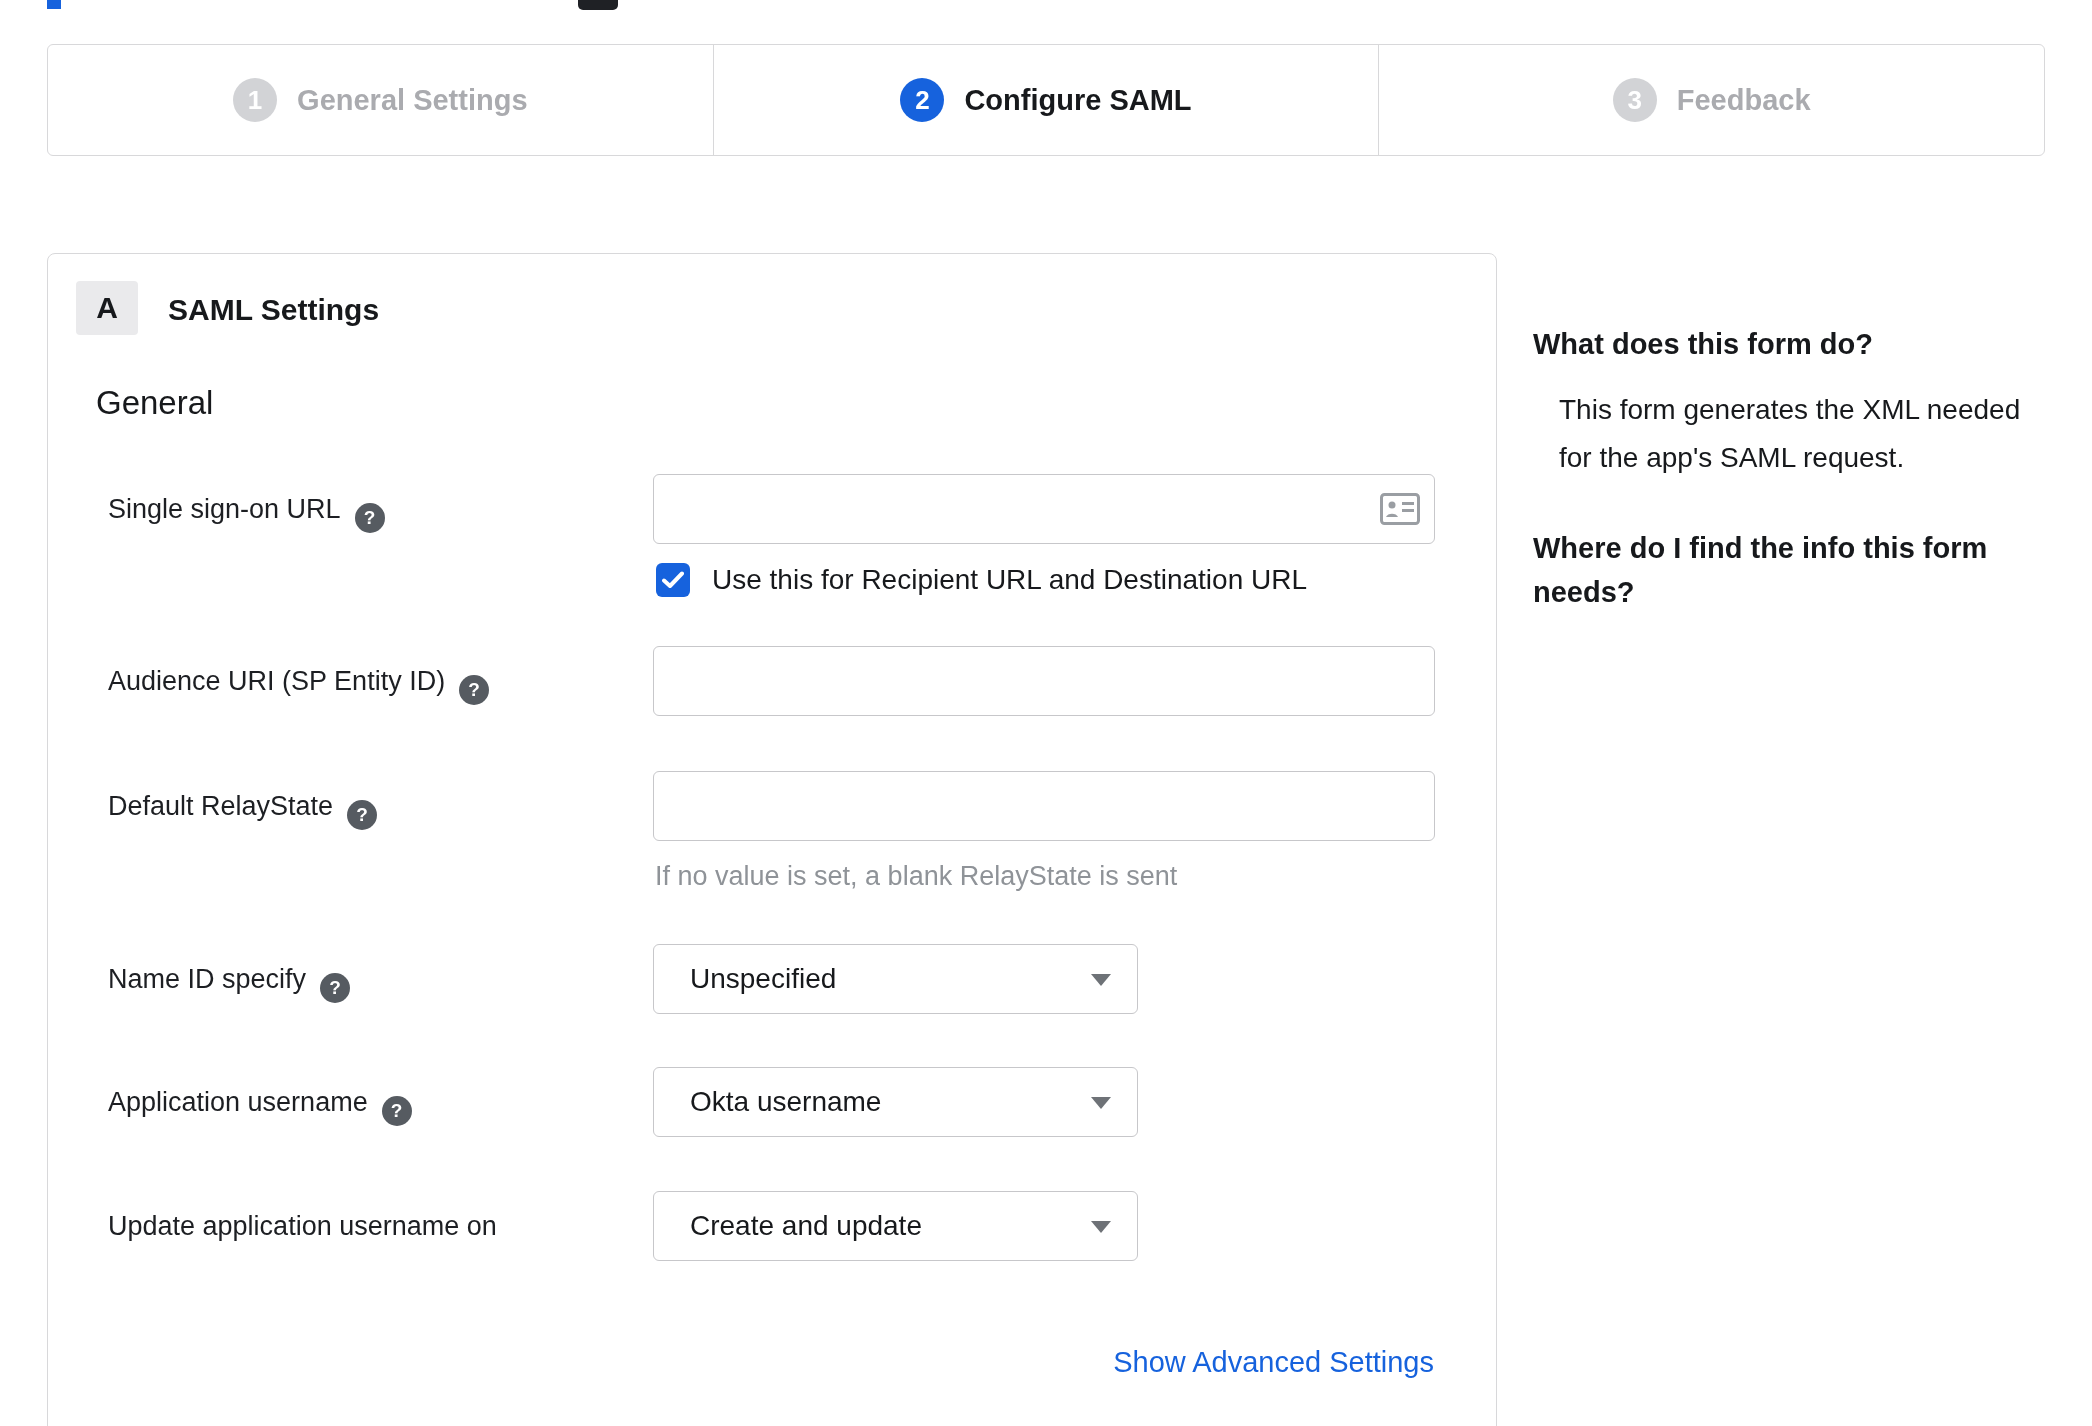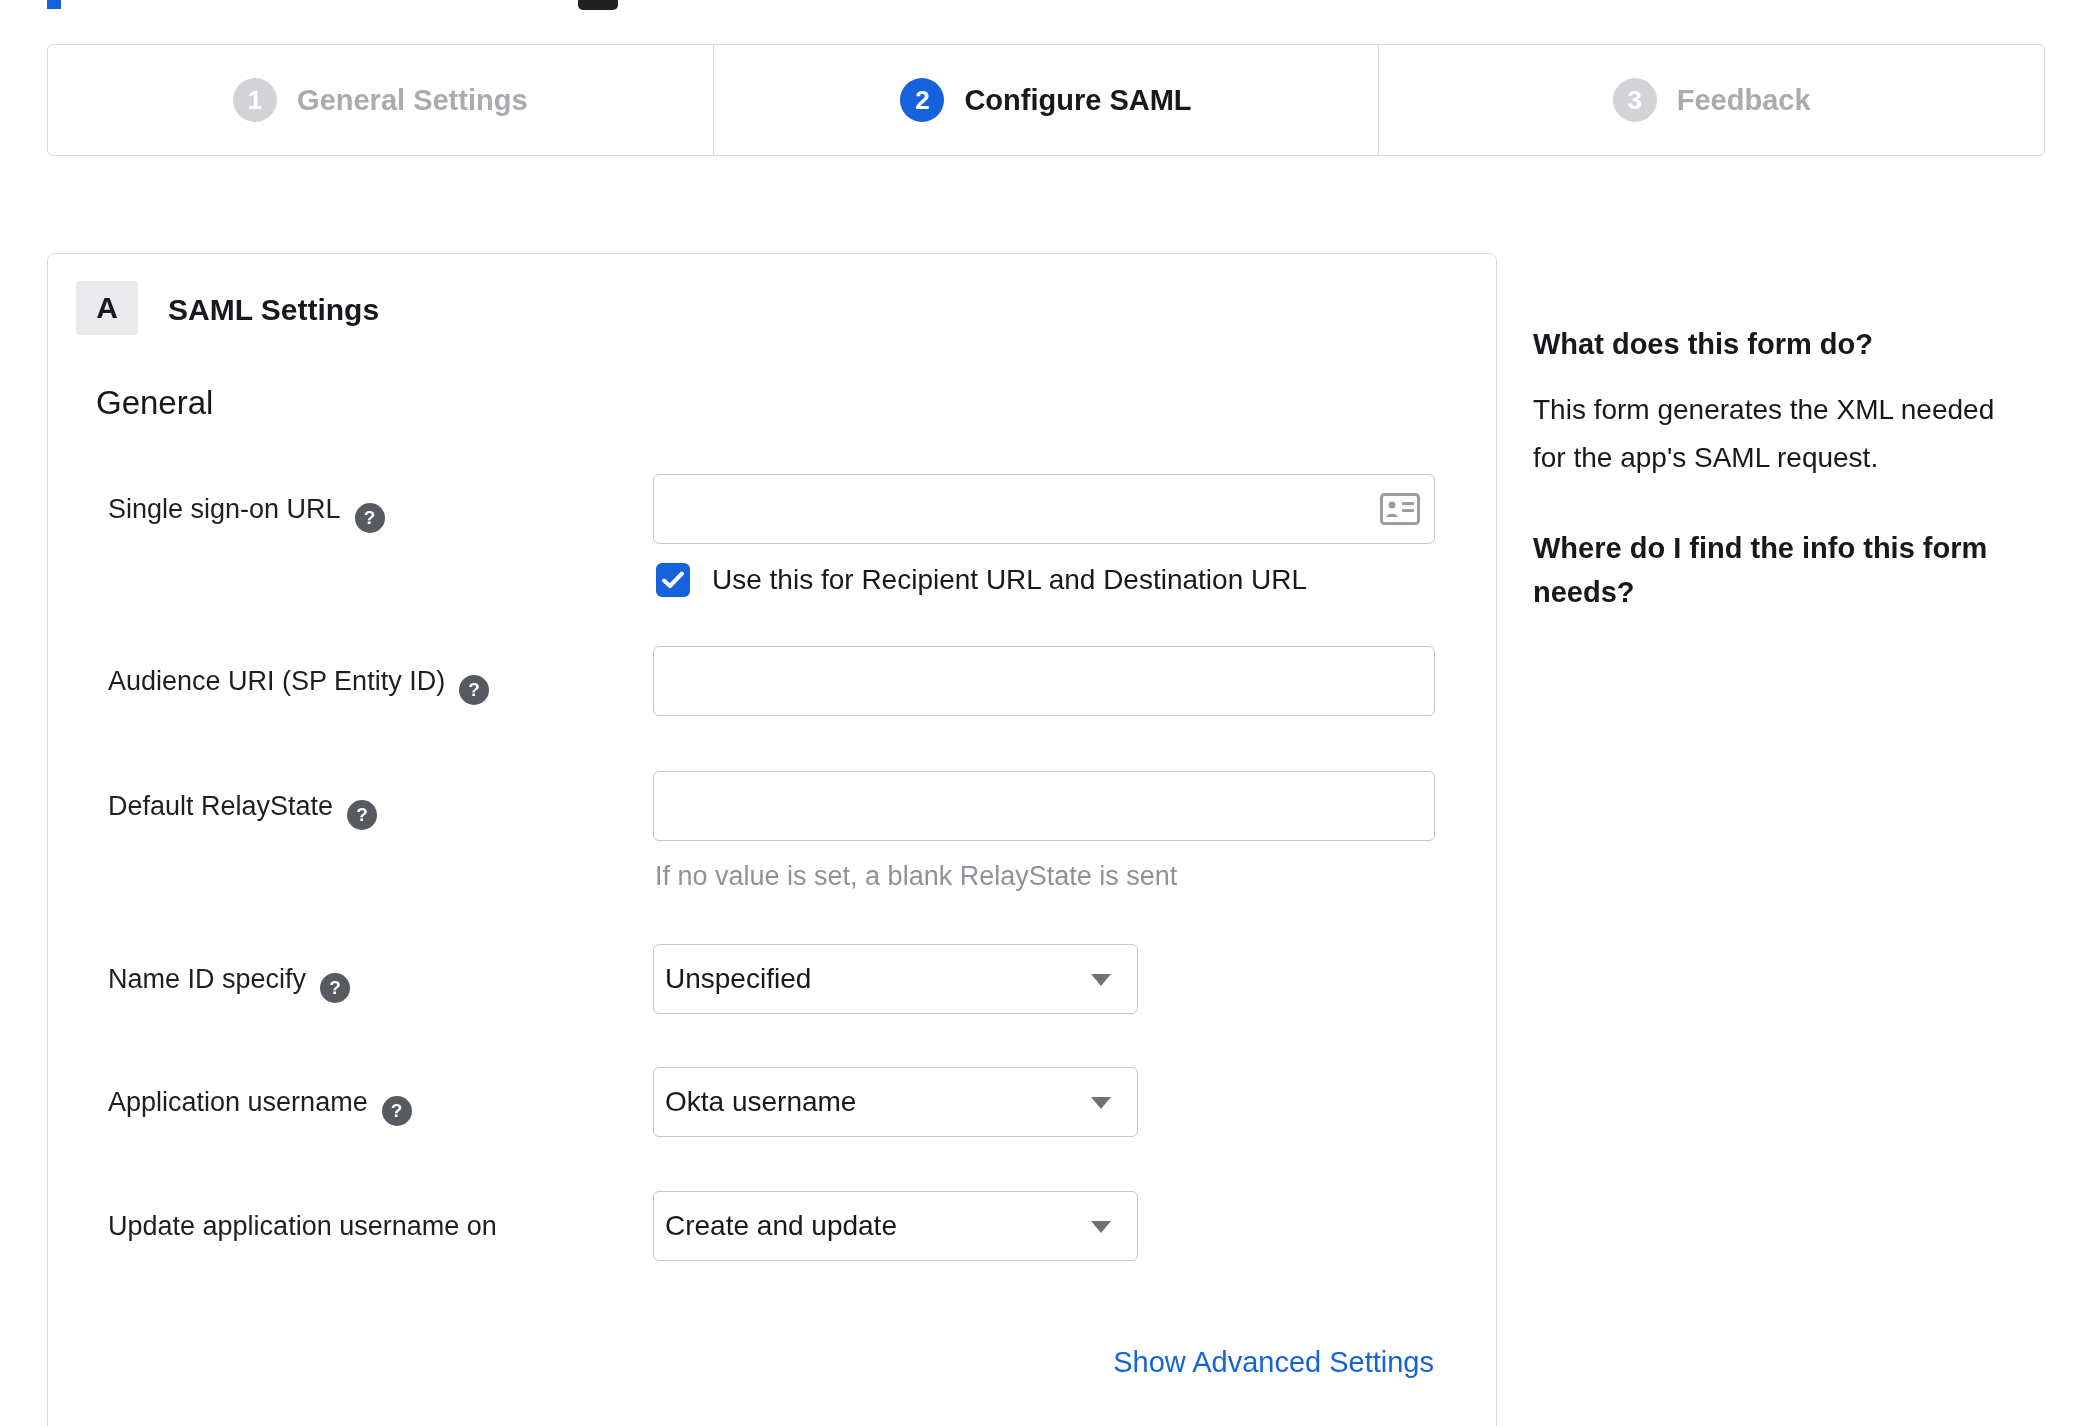--- a/index.html
+++ b/index.html
@@ -69,39 +69,39 @@
     width: 34px; height: 34px; border-radius: 6px; background: #1662dd;
     display: flex; align-items: center; justify-content: center; cursor: pointer; flex: none;
   }
   .checkbox-label { margin-left: 22px; font-size: 28px; color: #17191c; white-space: nowrap; }
 
   .hint { position: absolute; left: 607px; font-size: 27px; color: #8f9398; }
 
   .select {
     position: absolute; left: 605px; width: 485px; height: 70px;
     border: 1px solid #c7c7ca; border-radius: 6px; background: #fff;
-    display: flex; align-items: center; padding: 0 60px 0 11px;
+    display: flex; align-items: center; padding: 0 60px 0 36px;
     font-size: 28px; color: #17191c; cursor: pointer;
   }
   .select .caret {
     position: absolute; right: 26px; top: 50%; margin-top: -5px;
     width: 0; height: 0;
     border-left: 10px solid transparent; border-right: 10px solid transparent;
     border-top: 12px solid #6e7277;
   }
 
   .advanced-link {
     position: absolute; right: 62px; top: 1092px;
     font-size: 29px; color: #1662dd; text-decoration: none; cursor: pointer; white-space: nowrap;
   }
 
   
   .side { position: absolute; left: 1533px; top: 322px; width: 500px; }
   .side h3 { font-size: 29px; font-weight: bold; line-height: 44px; color: #17191c; margin-bottom: 20px; }
-  .side p  { font-size: 28px; line-height: 48px; color: #17191c; margin-bottom: 44px; }
+  .side p  { font-size: 28px; line-height: 48px; color: #17191c; margin-bottom: 44px; margin-left: 26px; }
 </style>
 </head>
 <body>
 
 <div class="frag-blue"></div>
 <div class="frag-dark"></div>
 
 <div class="stepper">
   <div class="step">
     <span class="step-circle">1</span>

